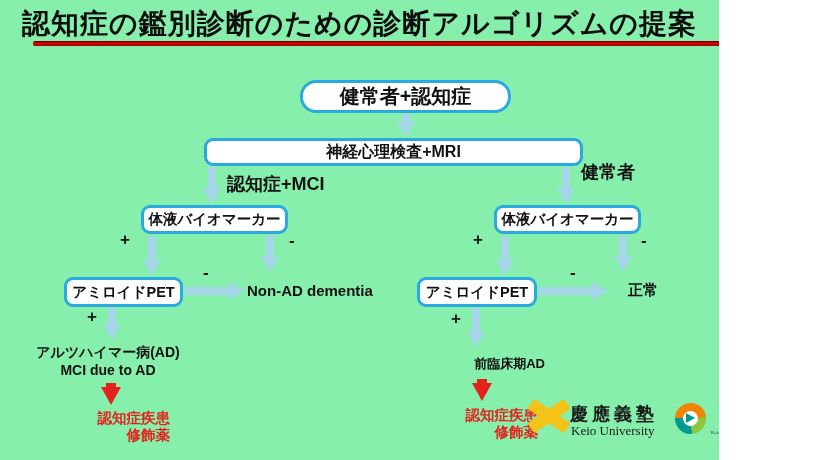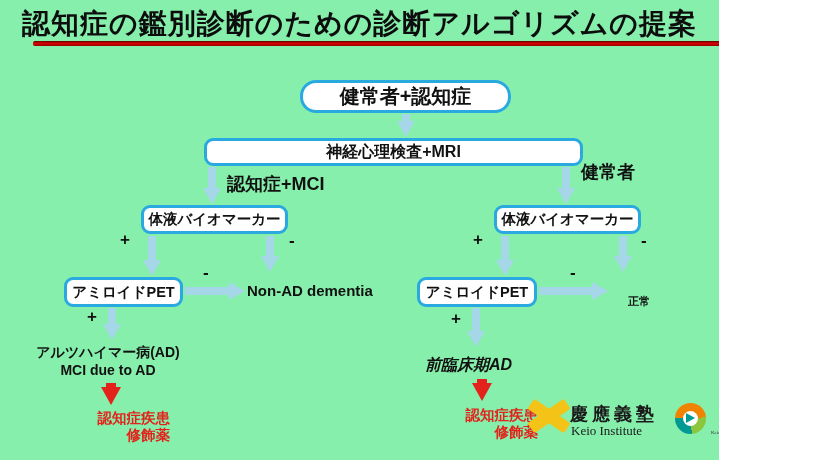--- a/index.html
+++ b/index.html
@@ -37,23 +37,23 @@
   .s-plus-bio-l  { left:120px; top:233px; }
   .s-minus-bio-l { left:289px; top:234px; }
   .s-plus-bio-r  { left:473px; top:233px; }
   .s-minus-bio-r { left:641px; top:234px; }
   .s-minus-pet-l { left:203px; top:266px; }
   .s-minus-pet-r { left:570px; top:266px; }
   .s-plus-pet-l  { left:87px;  top:310px; }
   .s-plus-pet-r  { left:451px; top:312px; }
   .result { position:absolute; font-weight:bold; color:#111; white-space:nowrap; }
   .r-nonad   { left:247px; top:282px; font-size:15px;text-align:right; }
-  .r-normal  { left:628px; top:281px; font-size:11px;margin-top:13px; }
+  .r-normal  { left:628px; top:281px; font-size:15px; }
   .r-ad      { left:18px;  top:343px; width:180px; text-align:center; font-size:14px; line-height:18px; }
-  .r-preclin { left:425px; top:355px; width:120px; text-align:left; font-size:16px;font-style:italic; }
+  .r-preclin { left:425px; top:355px; width:120px; text-align:right; font-size:13px; }
   .outcome {
     position:absolute; font-weight:bold; color:#e3231b; text-align:right;
     font-size:14.5px; line-height:17px; white-space:nowrap;
   }
   .o-left  { left:60px;  top:410px; width:110px; }
   .o-right { left:428px; top:407px; width:110px; }
   
   .keio-mark { position:absolute; left:531px; top:400px; width:36px; height:32px; }
   .keio-mark .bar {
     position:absolute; left:-4px; top:10px; width:44px; height:12px;
@@ -161,20 +161,20 @@
   <div class="outcome o-right">
     <div>認知症疾患</div>
     <div>修飾薬</div>
   </div>
 
   <div class="keio-mark">
     <span class="bar b1"></span>
     <span class="bar b2"></span>
   </div>
   <div class="keio-jp">慶應義塾</div>
-  <div class="keio-en">Keio Institute</div>
+  <div class="keio-en">Keio University</div>
 
   <div class="kgri-mark">
     <span class="kgri-tri"></span>
   </div>
   <div class="kgri-tagline">Keio University Global Research Institute</div>
 
 </div>
 
 </body></html>

